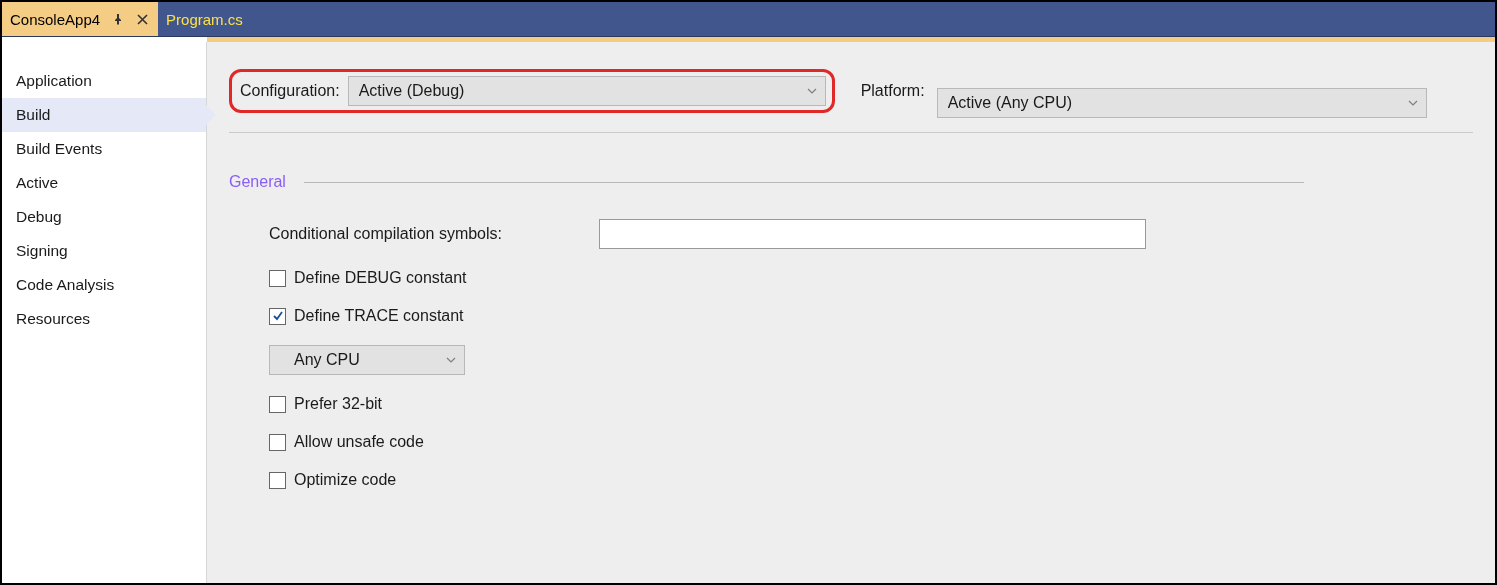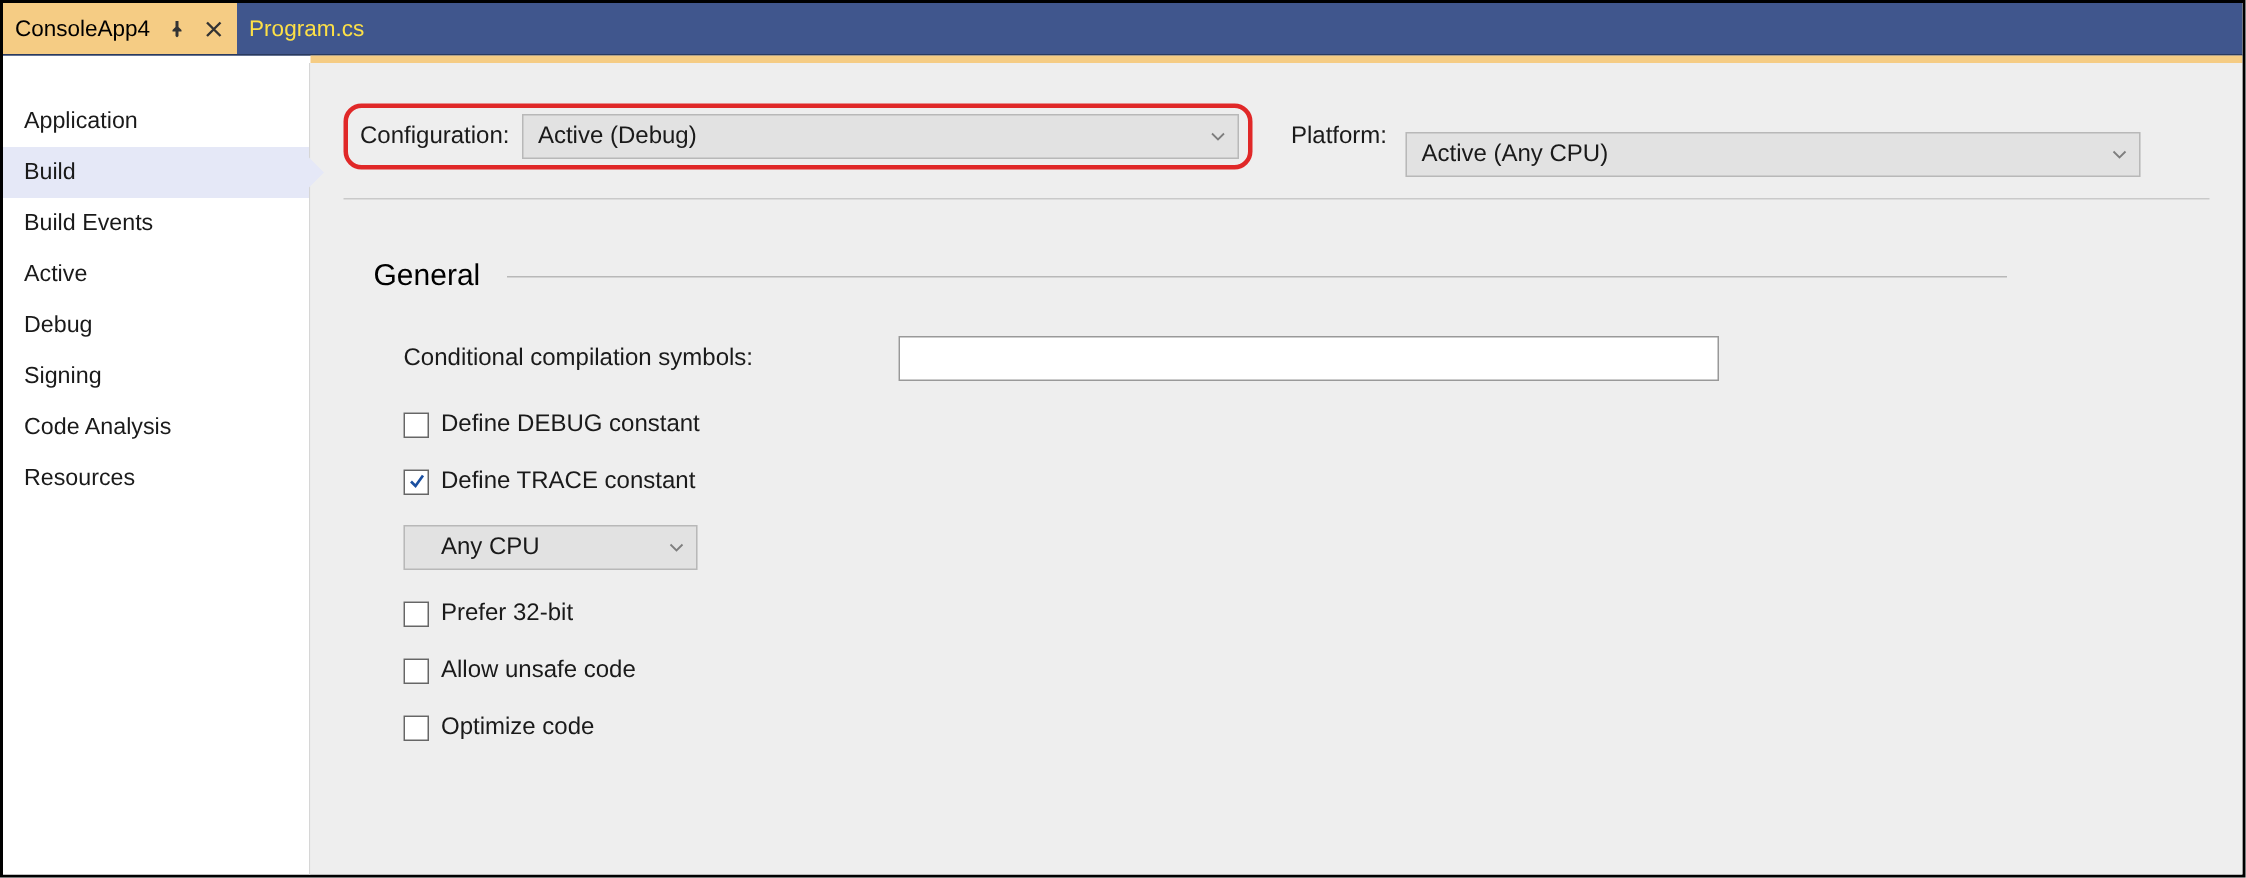--- a/index.html
+++ b/index.html
@@ -38,21 +38,21 @@
 .select .chev { opacity: .7; }
 .config-wrap { display: flex; align-items: center; gap: 8px; border: 3px solid #e02828; border-radius: 12px; padding: 4px 6px 4px 8px; }
 .config-wrap .select { width: 478px; }
 .plat-select { width: 490px; margin-top: 24px; }
 
 
 .hr1 { height: 1px; background: #c9c9c9; margin: 2px 0 40px 0; }
 
 
 .section-head { display: flex; align-items: center; gap: 18px; margin-bottom: 28px; }
-.section-title { font-size: 20px; color: #000000; margin-left: 20px; }
+.section-title { font-size: 16px; color: #8b5cf6; }
 .section-line { flex: 1; height: 1px; background: #b8b8b8; max-width: 1000px; }
 
 
 .form { padding-left: 40px; }
 .form-row { display: flex; align-items: center; margin-bottom: 20px; }
 .form-label { width: 330px; font-size: 16px; color: #1a1a1a; }
 .textfield { width: 547px; height: 30px; border: 1px solid #999; background: #fff; padding: 0 6px; font-size: 15px; }
 .checkbox-row { display: flex; align-items: center; gap: 8px; }
 .chk { width: 17px; height: 17px; border: 1px solid #666; background: #fff; display: flex; align-items: center; justify-content: center; }
 .chk.checked svg { display: block; }

